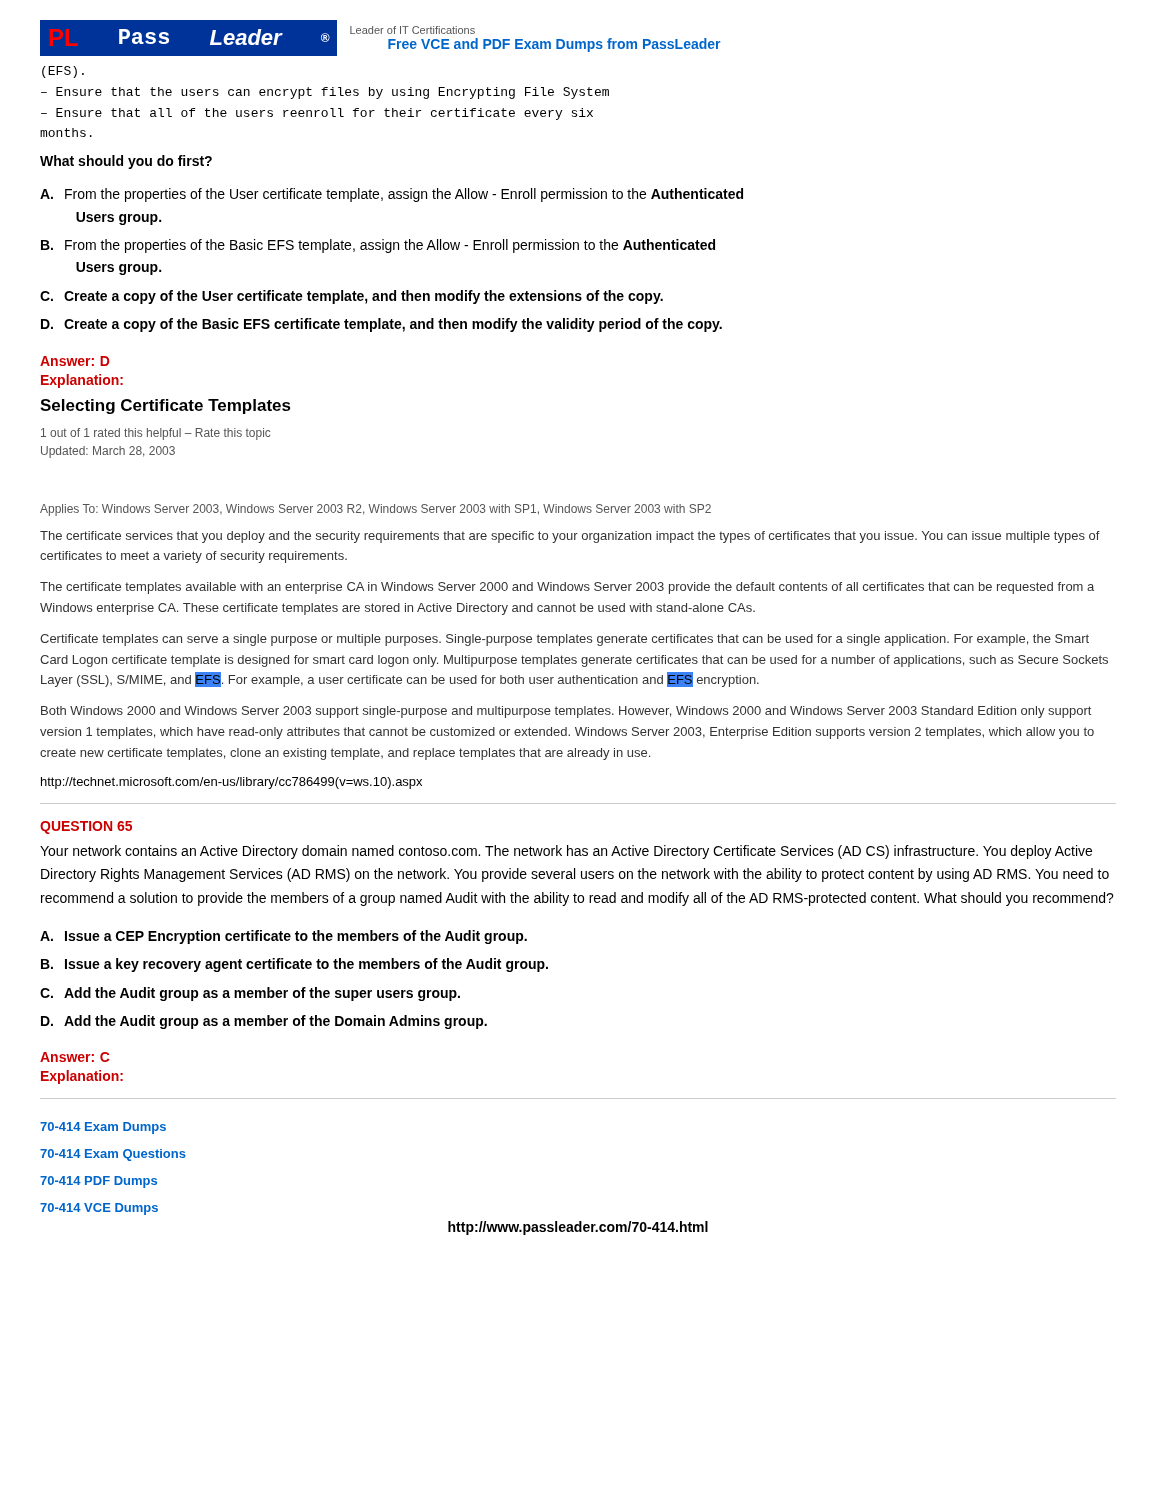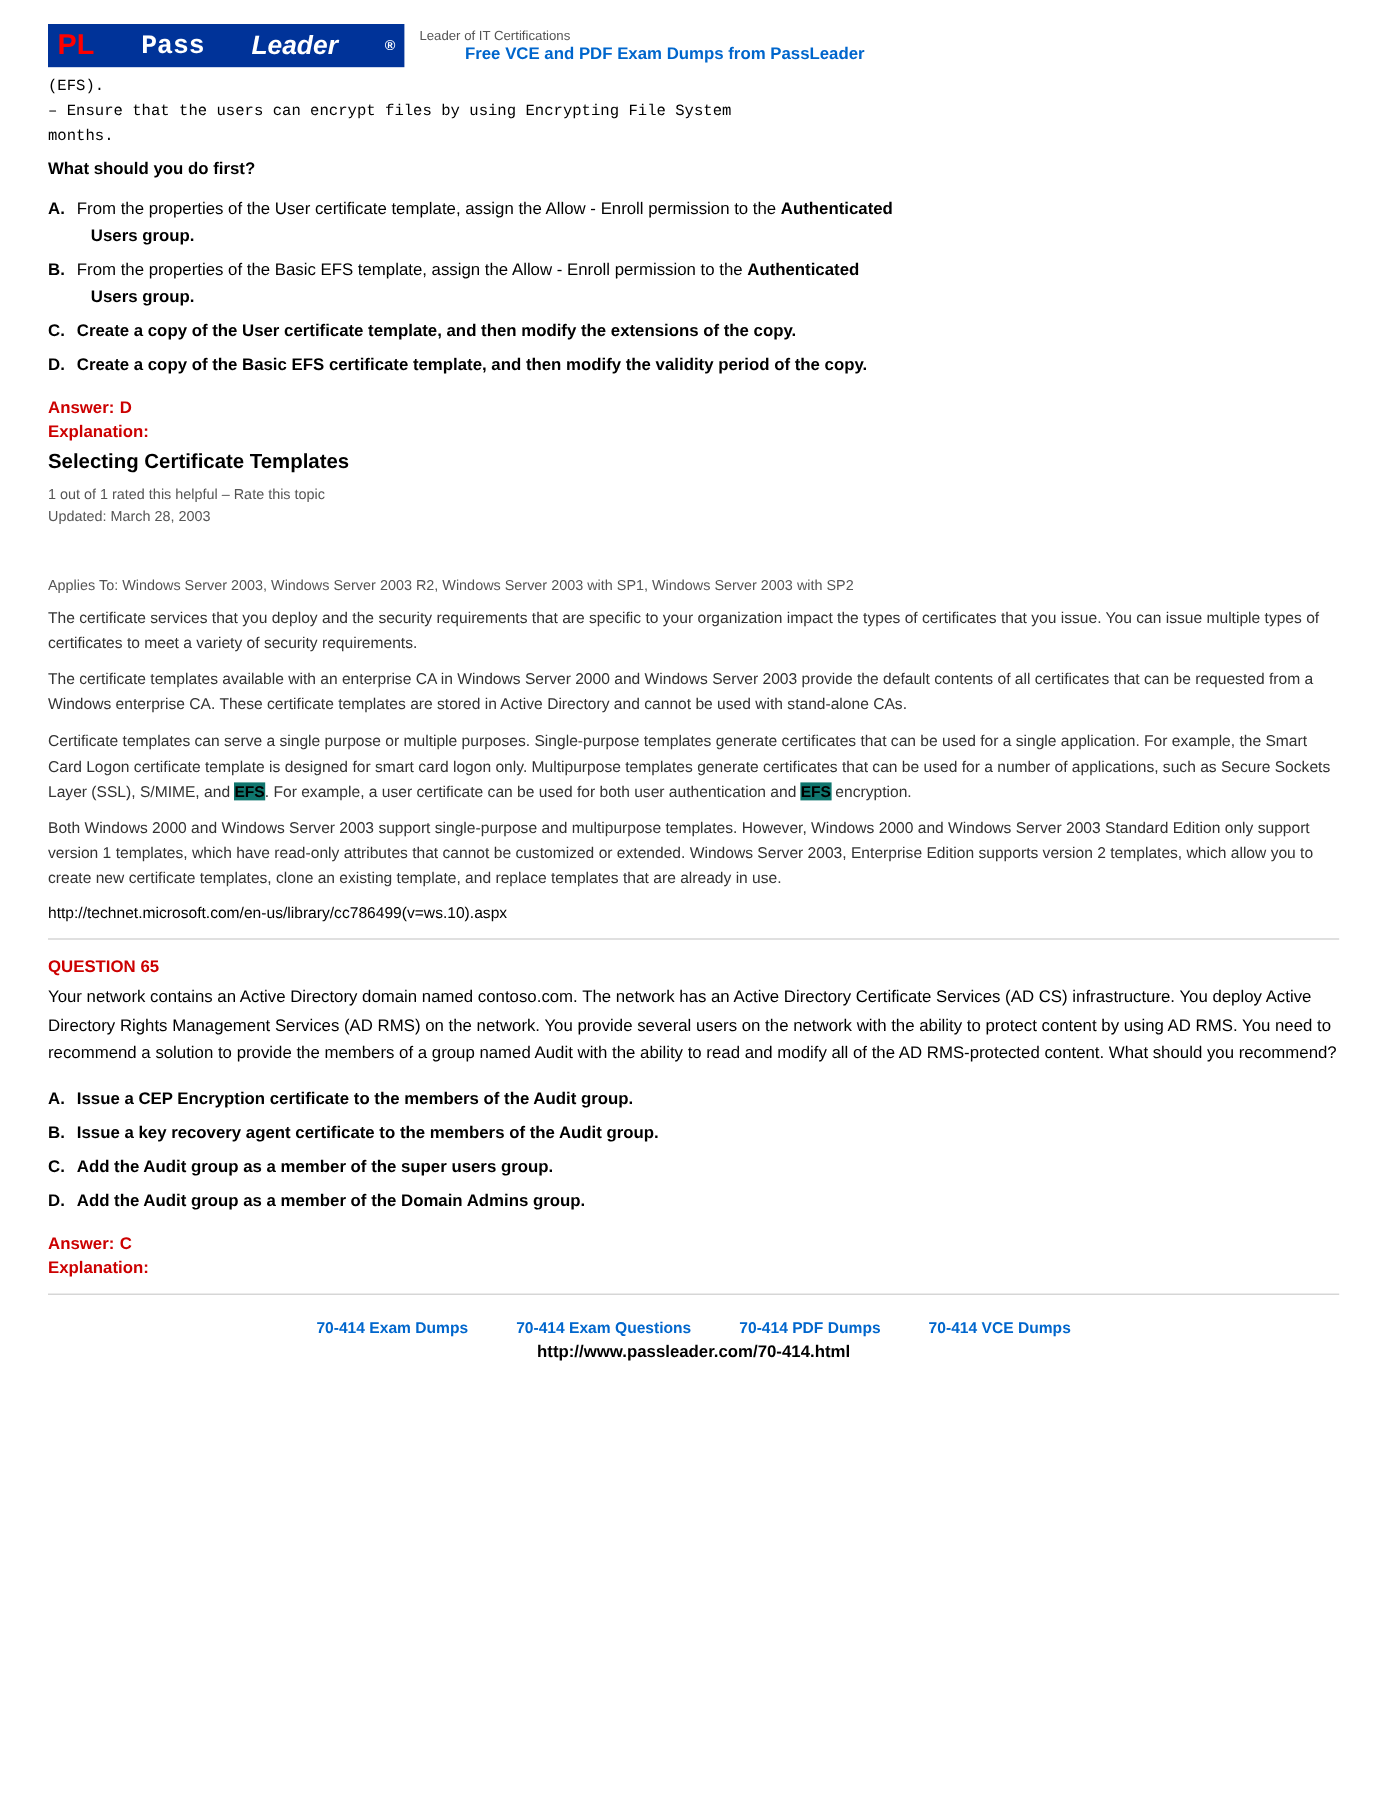--- a/index.html
+++ b/index.html
@@ -126,46 +126,46 @@
       margin-bottom: 10px;
       margin-top: 44px;
     }
     .explanation-para {
       font-size: 13px;
       color: #333;
       line-height: 1.6;
       margin-bottom: 10px;
     }
     .efs-highlight {
-      background: #0f766e;
-      color: #000;
-      font-weight: bold;
+      background: #3b82f6;
+      color: #000;
     }
     .link-text {
       font-size: 13px;
       color: #000;
       margin-bottom: 14px;
     }
     .question-num {
       font-weight: bold;
       color: #cc0000;
       font-size: 14px;
       margin-bottom: 6px;
     }
     .q-body {
       font-size: 14px;
       line-height: 1.7;
       margin-bottom: 14px;
     }
     .footer-links {
       display: flex;
       justify-content: center;
-      gap: 40px;
+      gap: 12px;
       margin-top: 20px;
       flex-wrap: wrap;
+      flex-direction: column;
     }
     .footer-link {
       color: #0066cc;
       font-size: 13px;
       font-weight: bold;
       text-decoration: none;
     }
     .footer-url {
       text-align: center;
       color: #000000;
@@ -197,20 +197,21 @@
   </div>
   <div class="logo-right">
     <span class="leader-of">Leader of IT Certifications</span>
     <span class="free-vce">Free VCE and PDF Exam Dumps from PassLeader</span>
   </div>
 </div>
 
 <div class="intro-text">
   <div>(EFS).</div>
   <div>– Ensure that the users can encrypt files by using Encrypting File System</div>
+  <div>– Ensure that all of the users reenroll for their certificate every six</div>
   <div>months.</div>
 </div>
 <div class="question-text">What should you do first?</div>
 
 <div class="options">
   <div class="option-item">
     <span class="option-letter bold-option">A.</span>
     <span class="option-content">From the properties of the User certificate template, assign the Allow - Enroll permission to the <strong>Authenticated</strong><br>&nbsp;&nbsp;&nbsp;<strong>Users group.</strong></span>
   </div>
   <div class="option-item">

